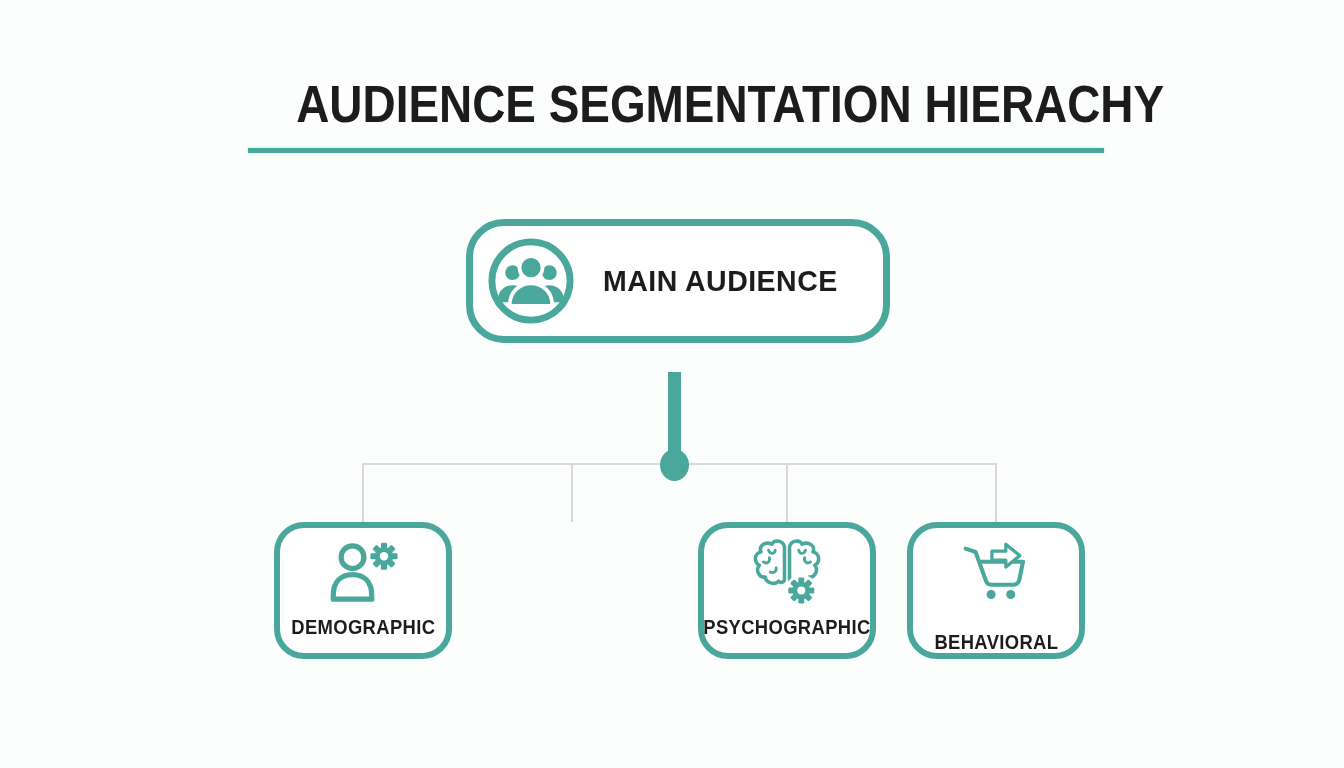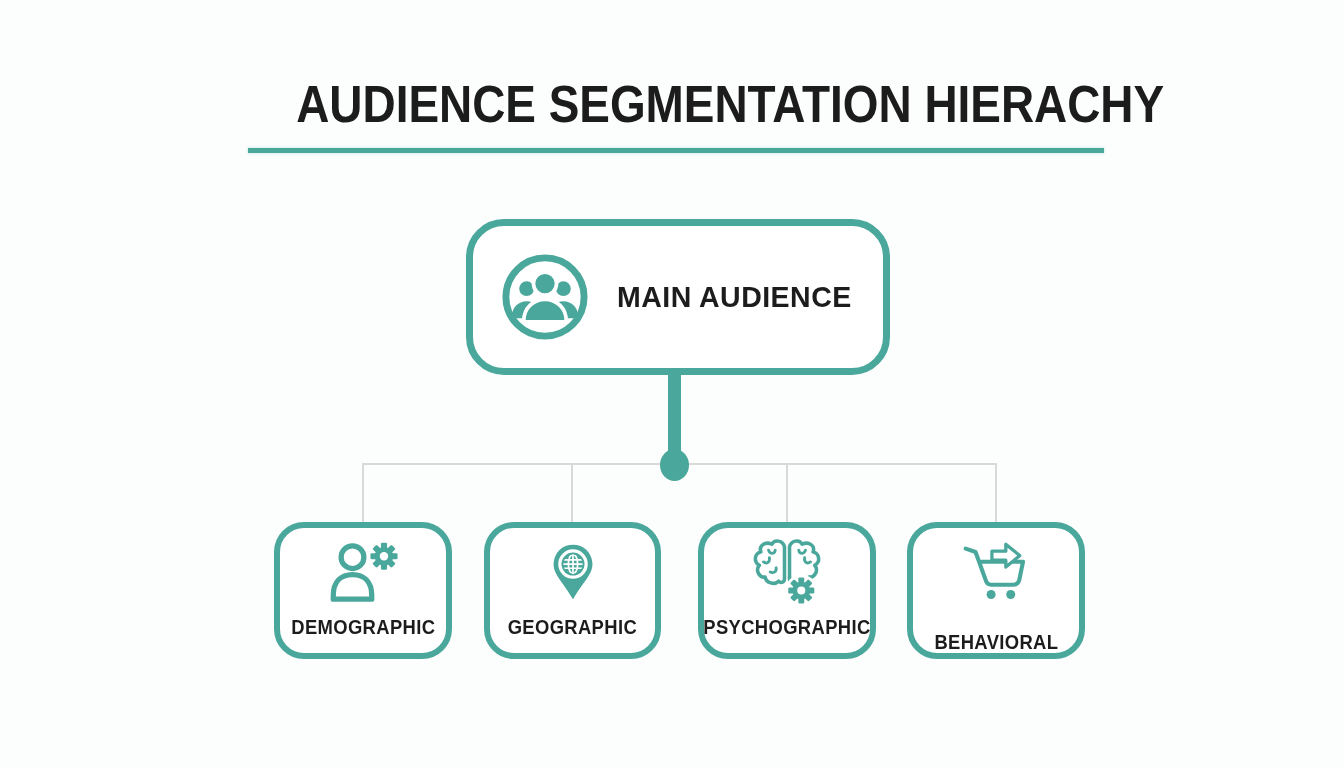--- a/index.html
+++ b/index.html
@@ -53,26 +53,26 @@
     background: var(--connector-color, #D9D9D9);
     z-index: 2;
   }
   .v-drop.d1 { left: 354px; }
   .v-drop.d2 { left: 563px; }
   .v-drop.d3 { left: 778px; }
   .v-drop.d4 { left: 987px; }
 
   
   .root-node {
-    position: absolute; left: 458px; top: 219px; width: 424px; height: 156px;
+    position: absolute; left: 458px; top: 219px; width: 424px; height: 124px;
     background: #fff;
     border: 7px solid var(--accent-color, #4AA79B);
     border-radius: 38px;
     display: flex; align-items: center;
-    padding-left: 26px;
+    padding-left: 12px;
     z-index: 4;
   }
   .root-node .node-icon { width: 92px; height: 92px; flex: 0 0 auto; }
   .root-label {
     margin-left: 26px;
     font-size: 30px; font-weight: 800;
     color: var(--text-color, #1C1C1C);
     letter-spacing: 0.5px; white-space: nowrap;
     display: inline-block; transform: scaleX(0.95); transform-origin: left center;
   }
@@ -160,40 +160,20 @@
     <div class="icon-wrap">
       <svg class="icon" width="80" height="70" viewBox="0 0 90 80">
         <circle class="st" cx="33" cy="23" r="13" stroke-width="6"></circle>
         <path class="st" d="M11,71 v-4 C11,51 20,43 33,43 c13,0 22,8 22,24 v4 z" stroke-width="6" stroke-linejoin="round"></path>
         <use href="#gear8" transform="translate(69,22)"></use>
       </svg>
     </div>
     <span class="child-label">DEMOGRAPHIC</span>
   </div>
 
-  <div class="child-node c2">
-    <div class="icon-wrap">
-      <svg class="icon" width="72" height="72" viewBox="0 0 100 100">
-        <path class="fl" d="M50,12 a27,27 0 0 1 27,27 c0,15 -13,25 -27,49 c-14,-24 -27,-34 -27,-49 a27,27 0 0 1 27,-27 z"></path>
-        <circle class="wfl" cx="50" cy="39" r="20.5"></circle>
-        <circle class="fl" cx="50" cy="39" r="16"></circle>
-        <g clip-path="url(#globeclip)">
-          <line class="wst" x1="33" y1="33.2" x2="67" y2="33.2" stroke-width="2.4"></line>
-          <line class="wst" x1="33" y1="39" x2="67" y2="39" stroke-width="2.4"></line>
-          <line class="wst" x1="33" y1="44.8" x2="67" y2="44.8" stroke-width="2.4"></line>
-          <line class="wst" x1="50" y1="25" x2="50" y2="53" stroke-width="2.4"></line>
-          <ellipse class="wst" cx="50" cy="39" rx="6.5" ry="13.5" stroke-width="2.4"></ellipse>
-        </g>
-        <clipPath id="globeclip">
-            <circle cx="50" cy="39" r="13.4"></circle>
-          </clipPath>
-      </svg>
-    </div>
-    <span class="child-label">GEOGRAPHIC</span>
-  </div>
 
   <div class="child-node c3">
     <div class="icon-wrap">
       <svg class="icon" width="84" height="74" viewBox="0 0 100 88">
 
         <path class="st" d="M47,14 C45,6 35,5 32,11 C24,7 16,13 19,20 C11,22 10,32 17,36 C12,42 17,51 24,50 C25,57 35,60 40,55 C43,58 47,56 47,52 L47,14" stroke-width="4.2" stroke-linejoin="round" stroke-linecap="round"></path>
         <path class="st" d="M28,18 C30,23 35,23 36,18" stroke-width="3.4" stroke-linecap="round"></path>
         <path class="st" d="M22,32 C26,35 30,32 29,27" stroke-width="3.4" stroke-linecap="round"></path>
         <path class="st" d="M30,44 C34,46 38,43 37,39" stroke-width="3.4" stroke-linecap="round"></path>
 

